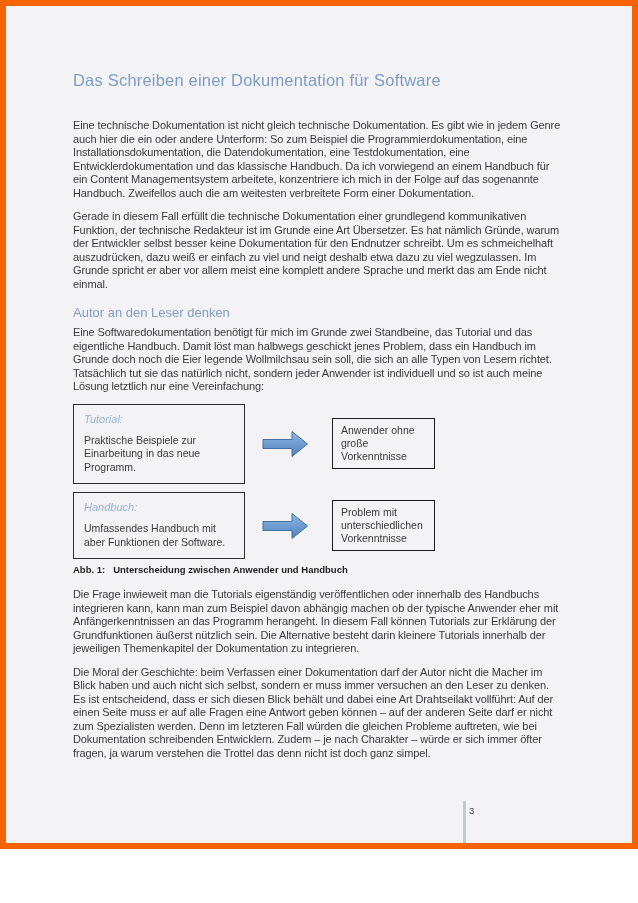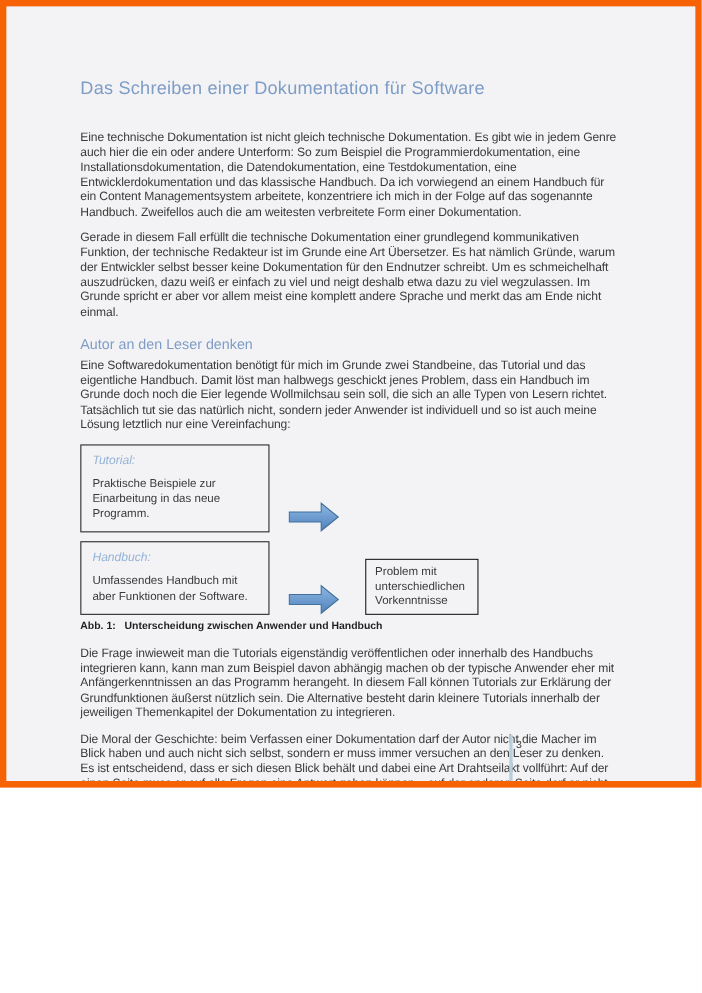--- a/index.html
+++ b/index.html
@@ -10,21 +10,21 @@
     --text:#3a3a3a;
     --footer-line:#b9cedb;
   }
   html,body{margin:0;padding:0;}
   body{
     width:638px;height:903px;
     font-family:"Liberation Sans", sans-serif;
     background:#fff;
   }
   .frame{
-    width:638px;height:716px;
+    width:638px;height:849px;
     box-sizing:border-box;
     border:6px solid var(--frame);
     background:var(--page-bg);
   }
   .page{
     position:relative;
     width:100%;height:100%;
     background:var(--page-bg);
     overflow:hidden;
   }
@@ -50,21 +50,21 @@
   }
   p.body{
     font-size:11px;
     line-height:13.5px;
     margin:0 0 10px 0;
     letter-spacing:-0.1px;
   }
   .figure{margin-top:10px;}
   .fig-row{
     display:flex;
-    align-items:flex-end;
+    align-items:center;
     margin-bottom:8px;
   }
   .fig-box-left{
     box-sizing:border-box;
     width:172px;
     min-height:67px;
     border:1px solid #2b2b2b;
     background:var(--page-bg);
     padding:8px 10px 9px 10px;
   }
@@ -149,20 +149,21 @@
             <svg width="47" height="28" viewBox="0 0 47 28">
               <defs>
                 <linearGradient id="ag1" x1="0" y1="0" x2="0" y2="1">
                   <stop offset="0" stop-color="#8fb8e2"></stop>
                   <stop offset="1" stop-color="#4f81bd"></stop>
                 </linearGradient>
               </defs>
               <path d="M1,9.5 L30,9.5 L30,1.5 L45.5,14 L30,26.5 L30,18.5 L1,18.5 Z" fill="url(#ag1)" stroke="#41719c" stroke-width="1"></path>
             </svg>
           </div>
+          <div class="fig-box-right">Anwender ohne große Vorkenntnisse</div>
         </div>
 
         <div class="fig-row">
           <div class="fig-box-left">
             <div class="fig-box-title">Handbuch:</div>
             <div class="fig-box-body">Umfassendes Handbuch mit aber Funktionen der Software.</div>
           </div>
           <div class="arrow-wrap">
             <svg width="47" height="28" viewBox="0 0 47 28">
               <defs>

